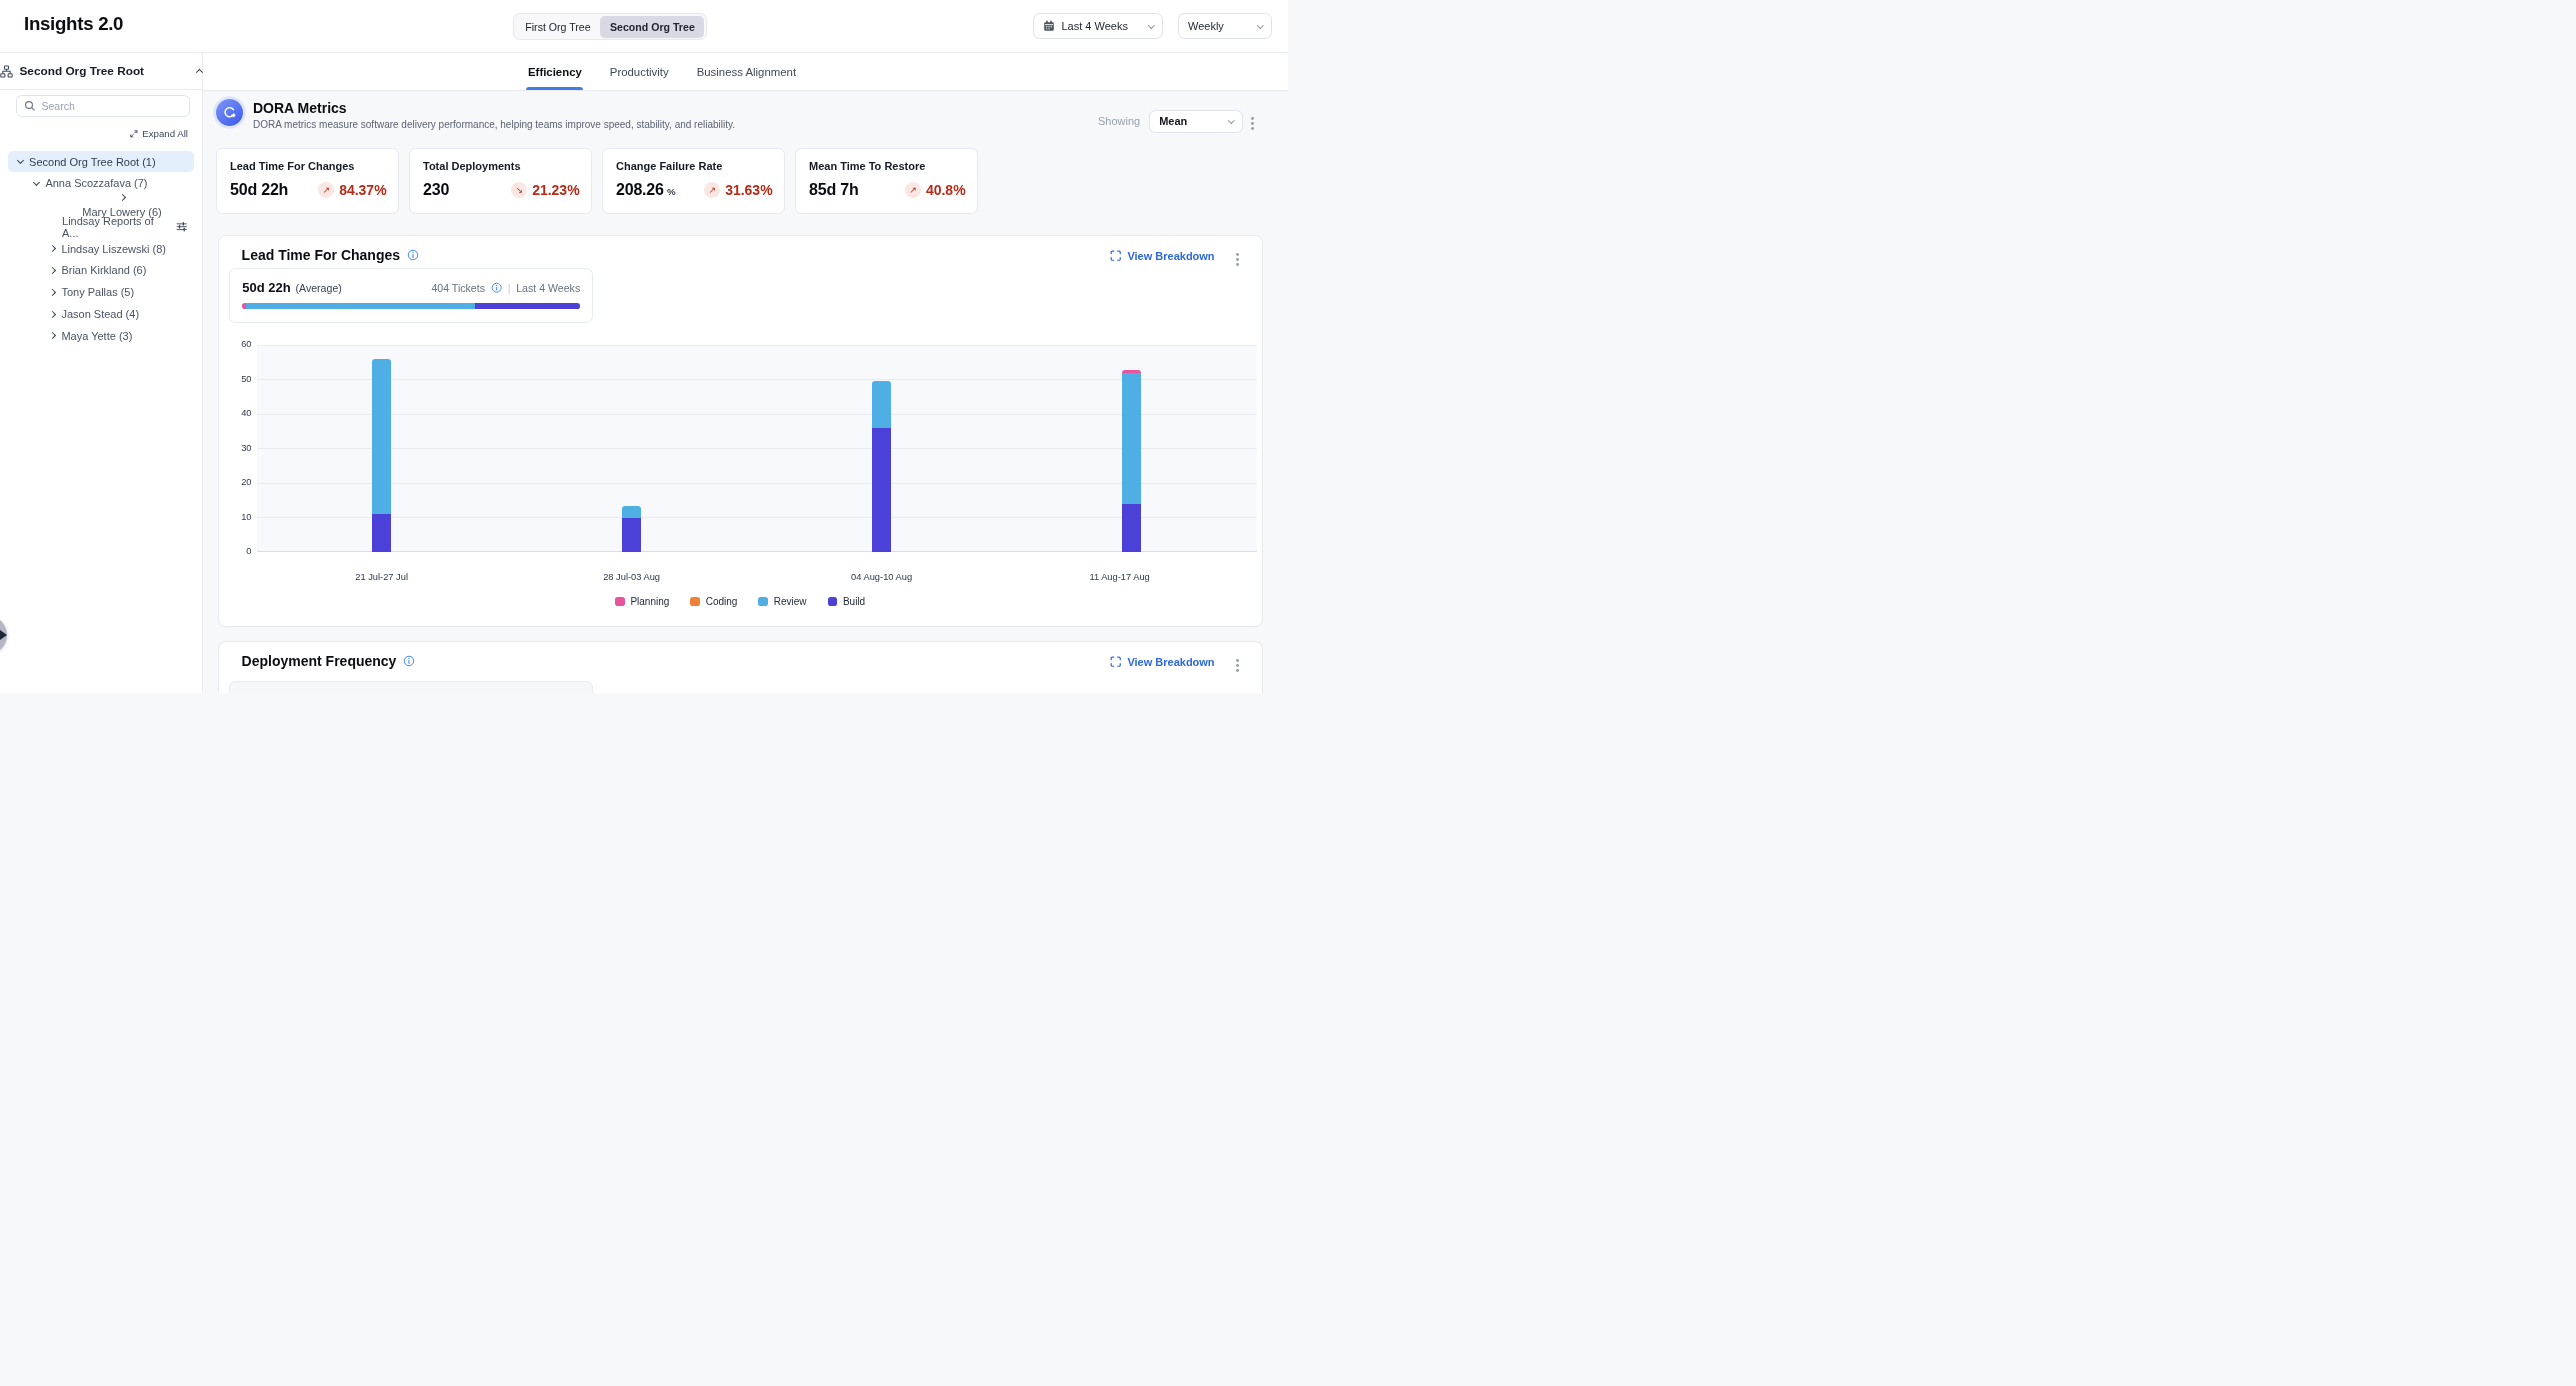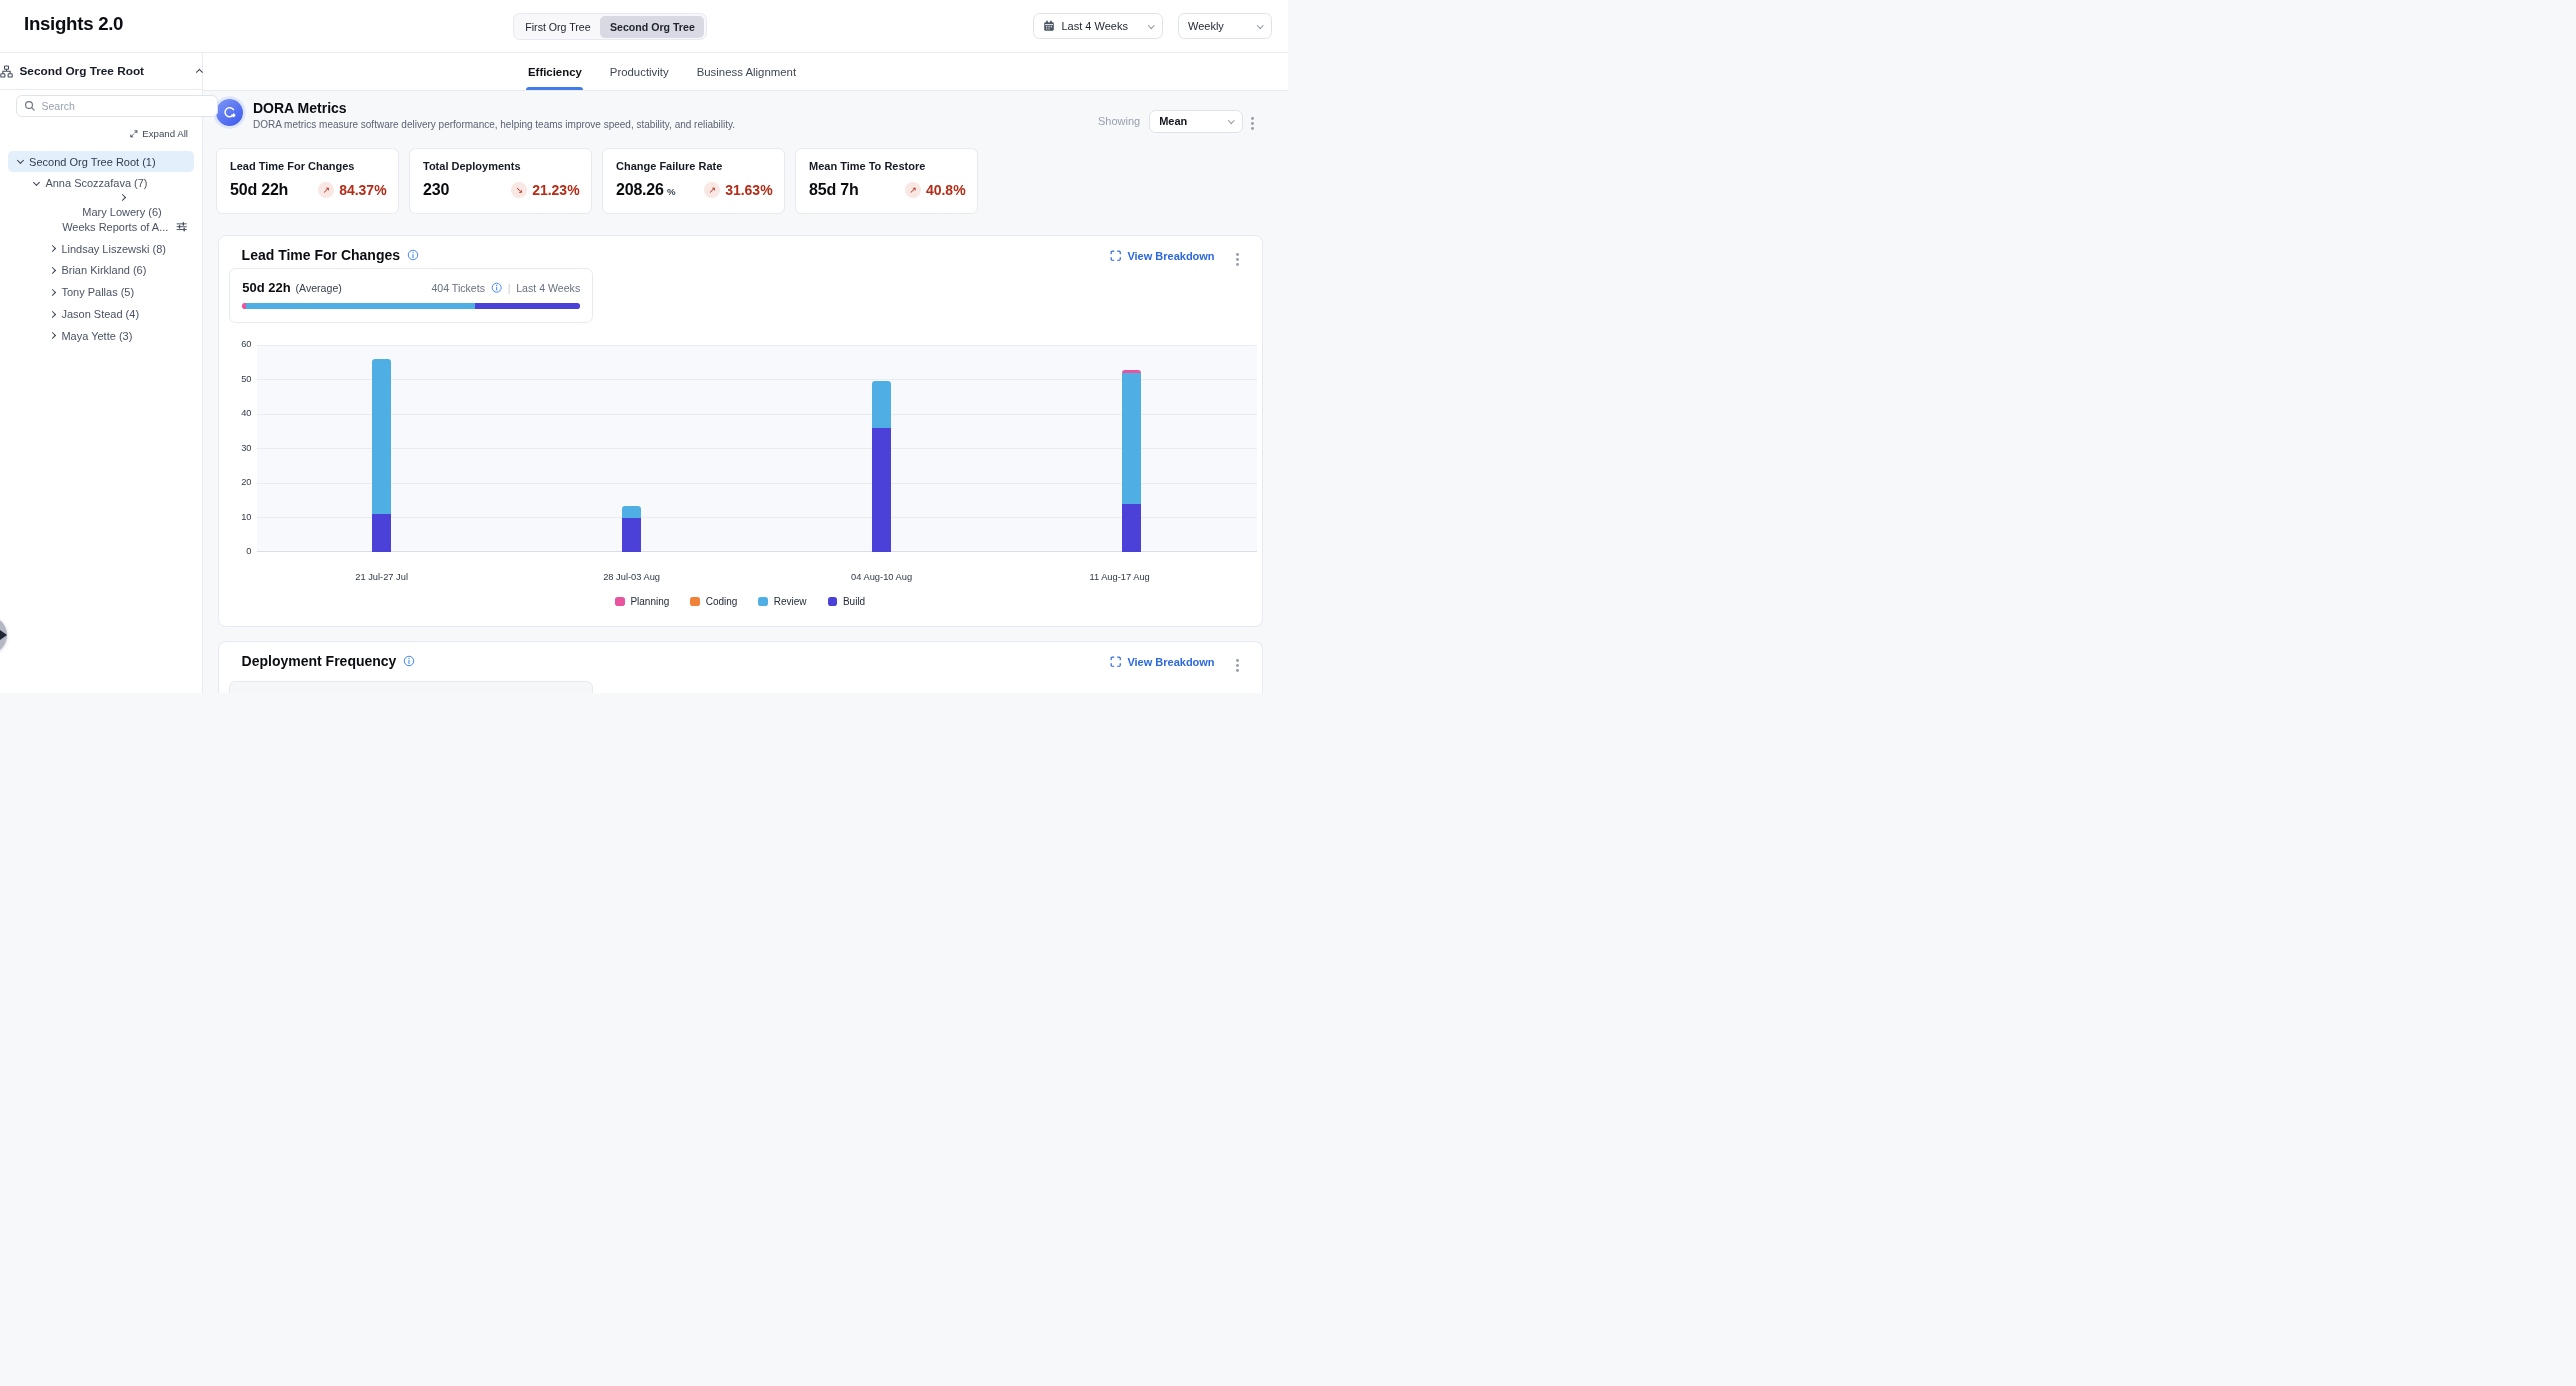--- a/index.html
+++ b/index.html
@@ -22,21 +22,21 @@
   .spacer { flex:1; }
   .cv { width:4.9px; height:4.9px; border-right:1.4px solid #3a4150; border-bottom:1.4px solid #3a4150; display:inline-block; flex:none; }
   .cv.down { transform:rotate(45deg); margin-top:-2.4px; }
   .cv.right { transform:rotate(-45deg); }
   .cv.up { transform:rotate(-135deg); margin-top:2.4px; }
   .cv.gray { border-color:#8b90a0; width:4.5px; height:4.5px; }
   
   .sidebar { position:absolute; left:0; top:53px; width:203px; height:640px; background:#fff; border-right:0.8px solid #e9ebf0; z-index:4; }
   .sb-header { height:37px; border-bottom:0.8px solid #e9ebf0; display:flex; align-items:center; gap:6.5px; padding:0 0; }
   .sb-title { flex:1; font-size:11.8px; font-weight:700; color:#171c28; }
-  .search { position:absolute; left:16px; top:42px; width:202px; height:22px; border:0.8px solid #dfe3ea; border-radius:5.7px; display:flex; align-items:center; gap:5.7px; padding:0 7.3px; background:#fff; }
+  .search { position:absolute; left:16px; top:42px; width:174px; height:22px; border:0.8px solid #dfe3ea; border-radius:5.7px; display:flex; align-items:center; gap:5.7px; padding:0 7.3px; background:#fff; }
   .search input { border:none; outline:none; flex:1; font-size:10.6px; font-family:inherit; color:#374151; background:transparent; }
   .search input::placeholder { color:#9aa3b2; }
   .expand { position:absolute; right:14px; top:75px; display:flex; align-items:center; gap:4px; font-size:9.7px; color:#3f4756; cursor:pointer; }
   .tree { position:absolute; left:8px; right:8px; top:98px; }
   .trow { height:21px; margin-bottom:0.8px; display:flex; align-items:center; gap:6.5px; border-radius:4.9px; font-size:11px; color:#4a5263; cursor:pointer; }
   .trow.sel { background:#e4effc; color:#323c4f; }
   .trow .slid { margin-left:auto; margin-right:6.5px; }
   
   .main { position:absolute; left:203px; top:53px; width:1085px; height:640px; background:#f7f8fa; }
   .tabbar { position:relative; height:38px; background:#fff; border-bottom:0.8px solid #e9ebf0; }
@@ -179,21 +179,21 @@
       <div class="trow" style="padding-left: 26px;">
         <span class="cv down"></span>
         <span>Anna Scozzafava (7)</span>
       </div>
       <div class="trow" style="padding-left: 42px; flex-direction: column;">
         <span class="cv right"></span>
         <span>Mary Lowery (6)</span>
       </div>
       <div class="trow" style="padding-left: 42px;">
         <span style="width: 5.7px;"></span>
-        <span>Weeks Reports of A...</span>
+        <span>Lindsay Reports of A...</span>
         <span class="slid">
           <svg width="11.4" height="11.4" viewBox="0 0 16 16" fill="none" stroke="#454d5e" stroke-width="1.3" stroke-linecap="round">
             <path d="M1.5 4h13M1.5 8h13M1.5 12h13"></path>
             <path d="M10.3 2.3v3.4M5 6.3v3.4M11.5 10.3v3.4" stroke-width="2"></path>
           </svg>
         </span>
       </div>
       <div class="trow" style="padding-left: 42px;">
         <span class="cv right"></span>
         <span>Lindsay Liszewski (8)</span>

